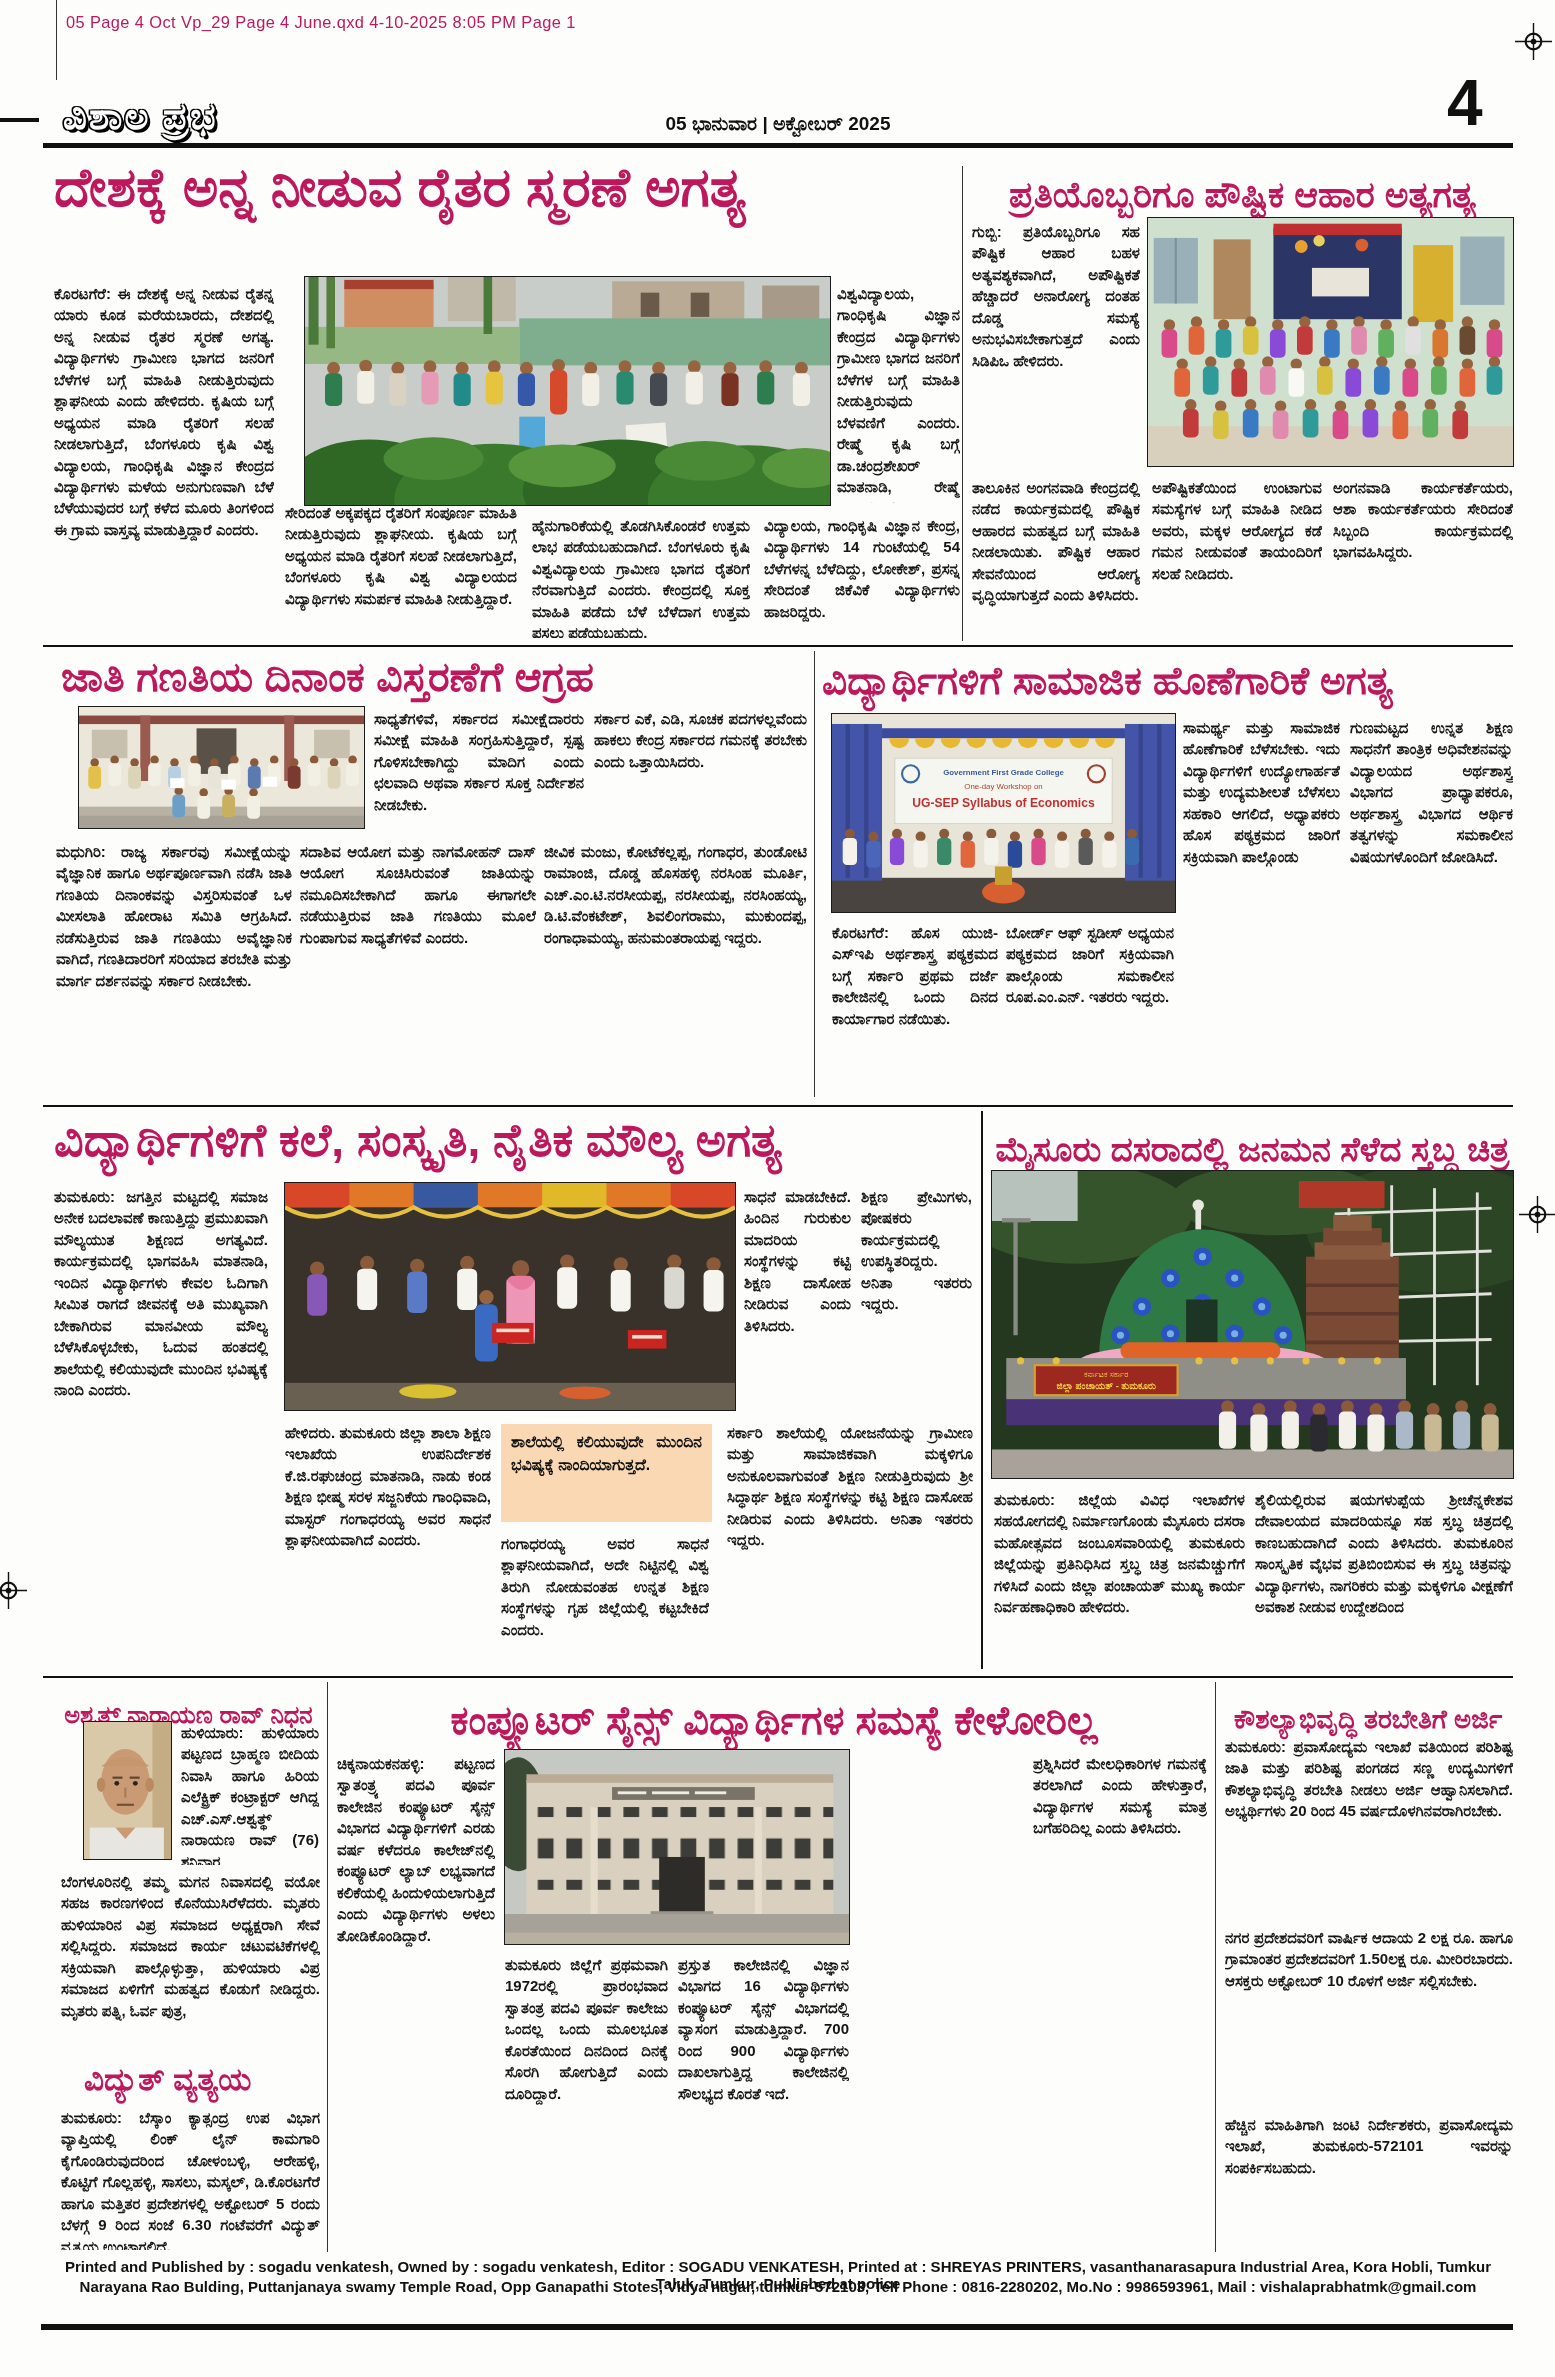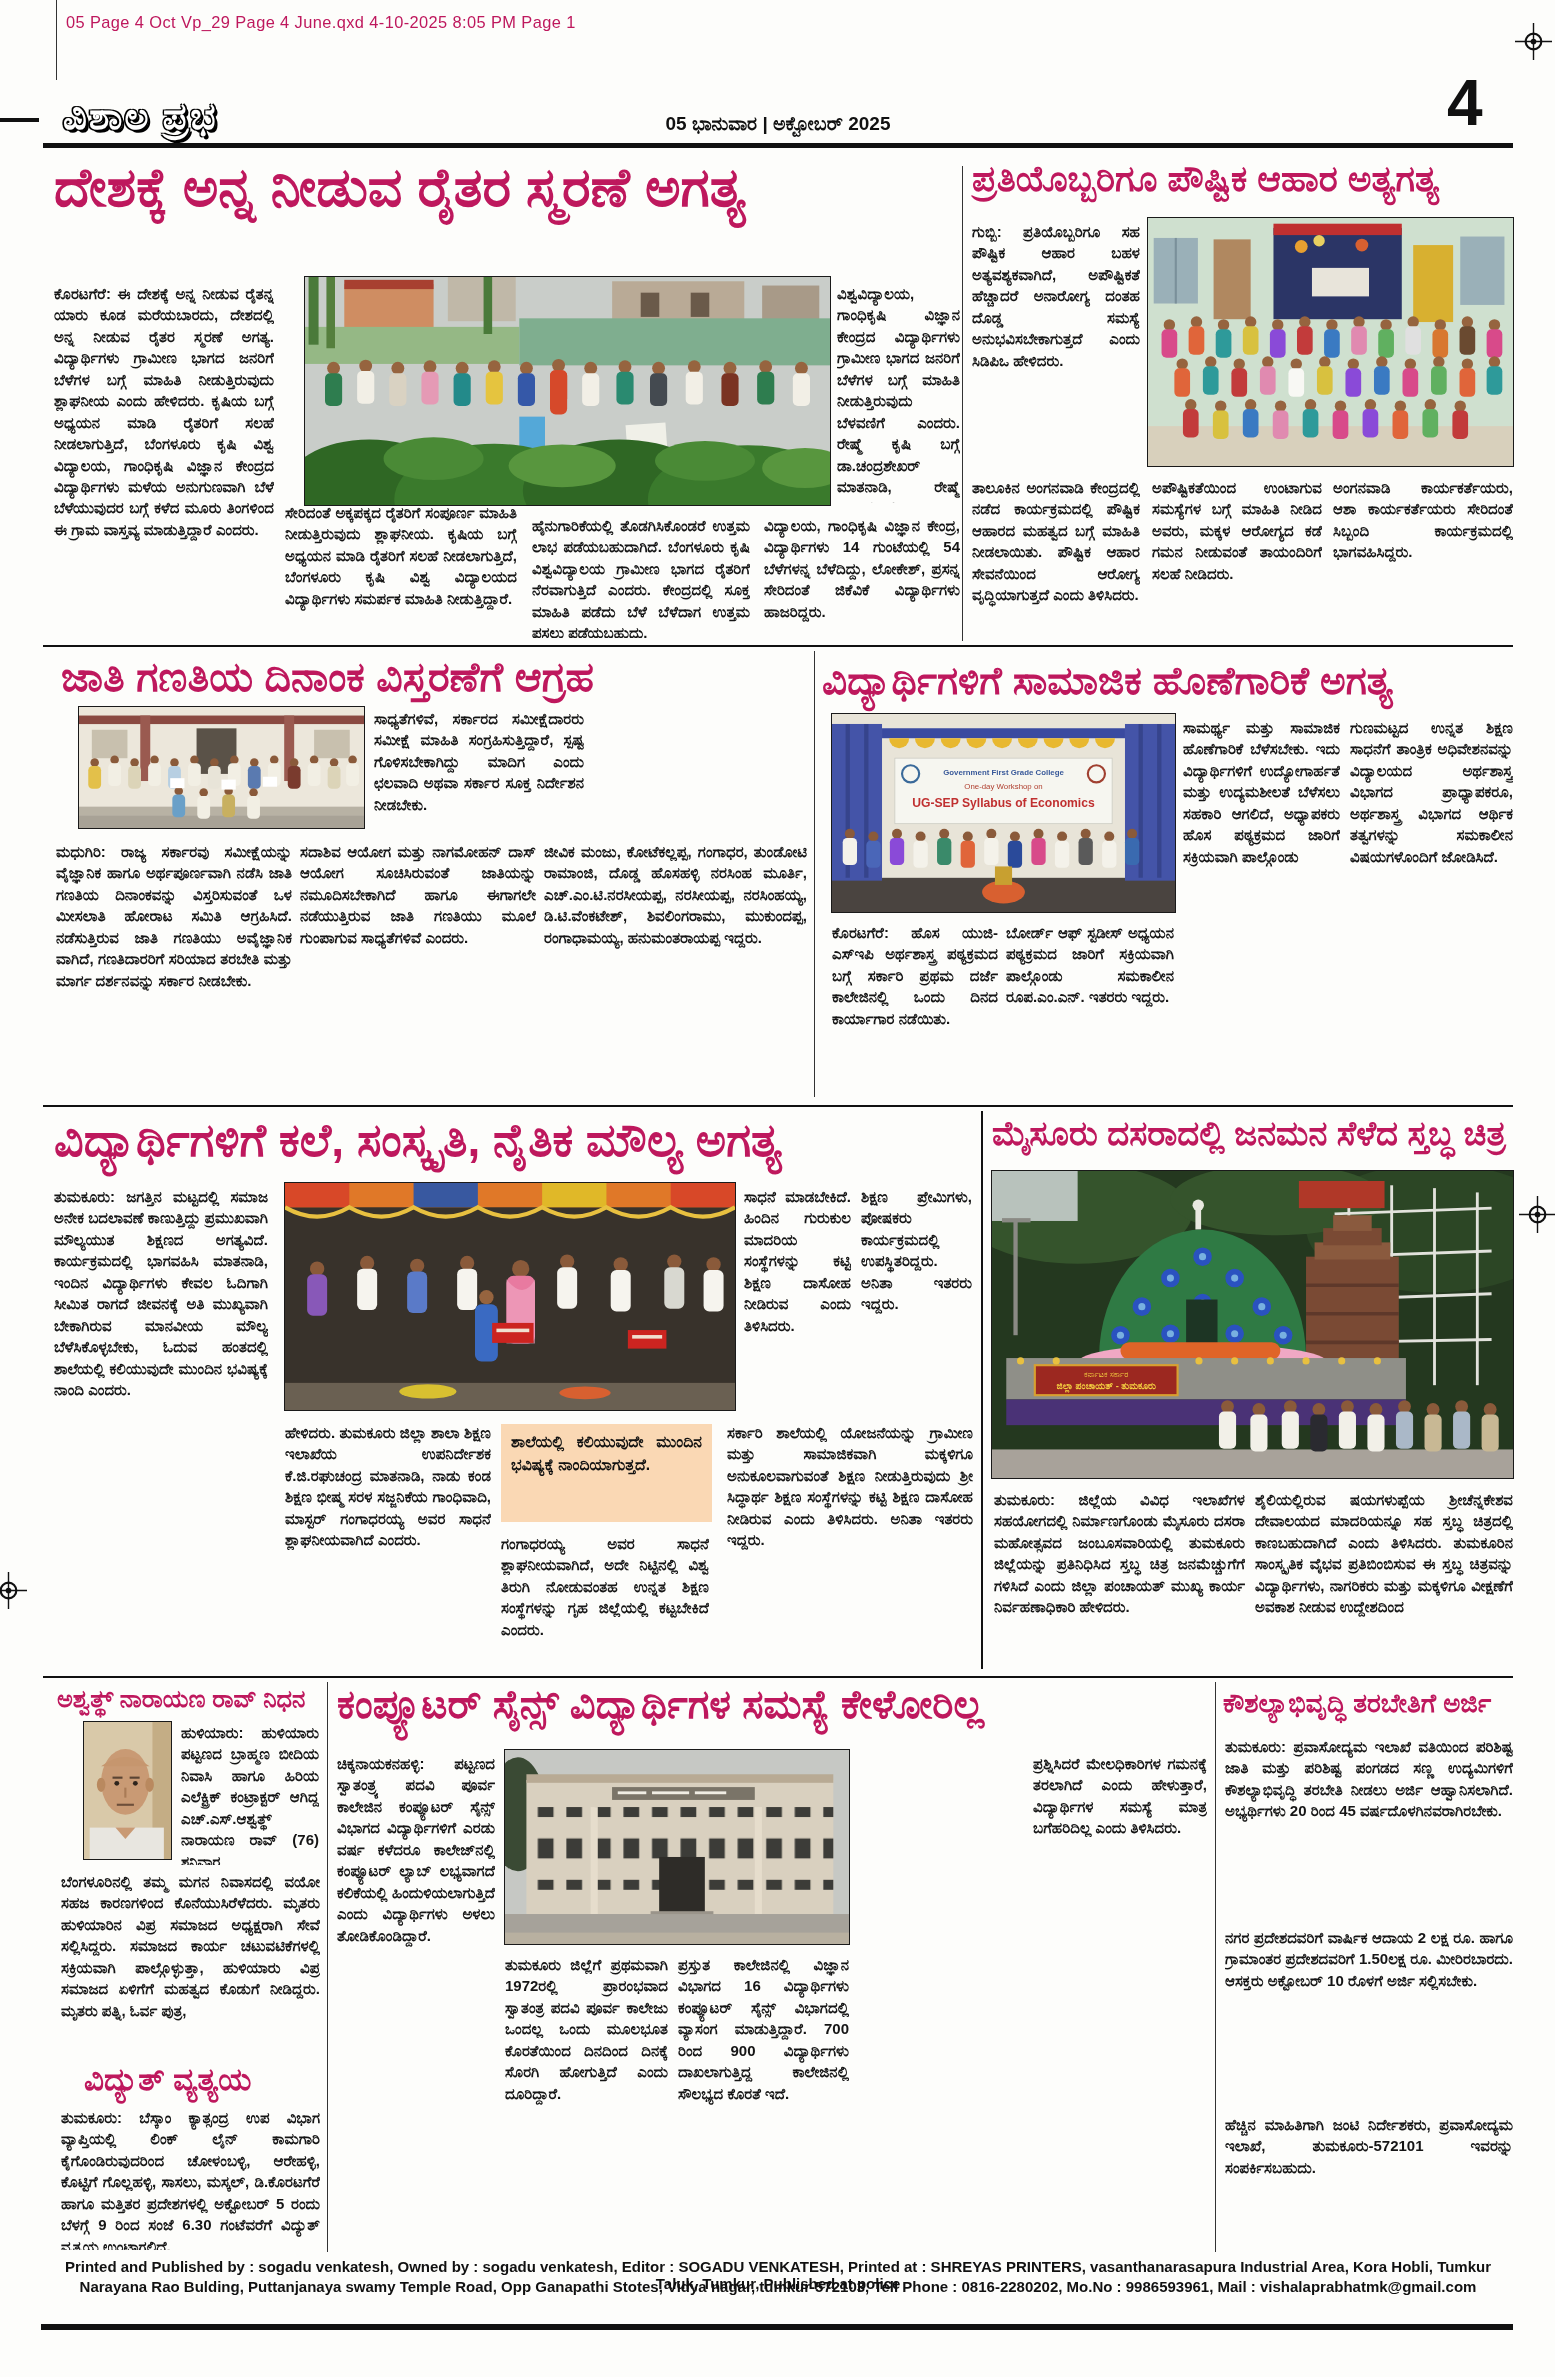--- a/index.html
+++ b/index.html
@@ -7,21 +7,21 @@
         font-family:"Liberation Sans",sans-serif;color:#111;overflow:hidden;}
   .abs{position:absolute;}
   .slug{font-size:16.4px;color:#be185d;letter-spacing:0.4px;}
   .logo{font-size:37px;font-weight:900;color:#fff;letter-spacing:2.1px;
         text-shadow:-1.4px -1.4px 0 #000,1.4px -1.4px 0 #000,-1.4px 1.4px 0 #000,1.4px 1.4px 0 #000,2.9px 2.9px 0 #000;}
   .edition{font-size:19px;font-weight:700;text-align:center;}
   .pageno{font-size:64px;font-weight:700;}
   .rule{background:#111;}
   .vrule{background:#333;}
   .headline{font-weight:900;color:#be185d;line-height:1.08;letter-spacing:0;}
-  .hl-c{}
+  .hl-c{text-align:center;margin-top:16px;}
   .body-col{font-size:15px;line-height:1.43;text-align:justify;font-weight:600;color:#151515;overflow:hidden;}
   .photo{overflow:hidden;outline:1.4px solid #1a1a1a;background:#cfcfc9;}
   .photo svg{display:block;width:100%;height:100%;}
   .hl-box{background:#fad8b4;padding:7.1px 10px;font-weight:800;font-size:15.7px;line-height:1.45;text-align:justify;}
   .footer-line{font-size:15px;font-weight:600;text-align:center;color:#111;}
   .regmark svg{display:block;}
 </style>
 </head>
 <body>
 
@@ -229,20 +229,21 @@
         <use href="#pc" x="175" y="120" style="color:#f2efe4"></use>
         <use href="#pc" x="210" y="118" style="color:#c8b060"></use>
         <use href="#pc" x="245" y="120" style="color:#f2efe4"></use>
       <rect x="128" y="100" width="20" height="14" fill="#fff"></rect>
         <rect x="200" y="102" width="20" height="14" fill="#fff"></rect>
         <rect x="258" y="98" width="20" height="14" fill="#fff"></rect>
     </svg>
   </div>
 
   <div class="abs body-col" style="left:374px;top:708px;width:210px;height:123px;">ಸಾಧ್ಯತೆಗಳಿವೆ, ಸರ್ಕಾರದ ಸಮೀಕ್ಷೆದಾರರು ಸಮೀಕ್ಷೆ ಮಾಹಿತಿ ಸಂಗ್ರಹಿಸುತ್ತಿದ್ದಾರೆ, ಸ್ಪಷ್ಟ ಗೊಳಿಸಬೇಕಾಗಿದ್ದು ಮಾದಿಗ ಎಂದು ಛಲವಾದಿ ಅಥವಾ ಸರ್ಕಾರ ಸೂಕ್ತ ನಿರ್ದೇಶನ ನೀಡಬೇಕು.</div>
+  <div class="abs body-col" style="left:594px;top:708px;width:213px;height:123px;">ಸರ್ಕಾರ ಎಕೆ, ಎಡಿ, ಸೂಚಕ ಪದಗಳಲ್ಲವೆಂದು ಹಾಕಲು ಕೇಂದ್ರ ಸರ್ಕಾರದ ಗಮನಕ್ಕೆ ತರಬೇಕು ಎಂದು ಒತ್ತಾಯಿಸಿದರು.</div>
 
   <div class="abs body-col" style="left:56px;top:841px;width:236px;height:253px;">ಮಧುಗಿರಿ: ರಾಜ್ಯ ಸರ್ಕಾರವು ಸಮೀಕ್ಷೆಯನ್ನು ವೈಜ್ಞಾನಿಕ ಹಾಗೂ ಅರ್ಥಪೂರ್ಣವಾಗಿ ನಡೆಸಿ ಜಾತಿ ಗಣತಿಯ ದಿನಾಂಕವನ್ನು ವಿಸ್ತರಿಸುವಂತೆ ಒಳ ಮೀಸಲಾತಿ ಹೋರಾಟ ಸಮಿತಿ ಆಗ್ರಹಿಸಿದೆ. ನಡೆಸುತ್ತಿರುವ ಜಾತಿ ಗಣತಿಯು ಅವೈಜ್ಞಾನಿಕ ವಾಗಿದೆ, ಗಣತಿದಾರರಿಗೆ ಸರಿಯಾದ ತರಬೇತಿ ಮತ್ತು ಮಾರ್ಗ ದರ್ಶನವನ್ನು ಸರ್ಕಾರ ನೀಡಬೇಕು.</div>
   <div class="abs body-col" style="left:300px;top:841px;width:236px;height:253px;">ಸದಾಶಿವ ಆಯೋಗ ಮತ್ತು ನಾಗಮೋಹನ್ ದಾಸ್ ಆಯೋಗ ಸೂಚಿಸಿರುವಂತೆ ಜಾತಿಯನ್ನು ನಮೂದಿಸಬೇಕಾಗಿದೆ ಹಾಗೂ ಈಗಾಗಲೇ ನಡೆಯುತ್ತಿರುವ ಜಾತಿ ಗಣತಿಯು ಮೂಲೆ ಗುಂಪಾಗುವ ಸಾಧ್ಯತೆಗಳಿವೆ ಎಂದರು.</div>
   <div class="abs body-col" style="left:544px;top:841px;width:263px;height:253px;">ಜೀವಿಕ ಮಂಜು, ಕೋಟೆಕಲ್ಲಪ್ಪ, ಗಂಗಾಧರ, ತುಂಡೋಟಿ ರಾಮಾಂಜಿ, ದೊಡ್ಡ ಹೊಸಹಳ್ಳಿ ನರಸಿಂಹ ಮೂರ್ತಿ, ಎಚ್.ಎಂ.ಟಿ.ನರಸೀಯಪ್ಪ, ನರಸೀಯಪ್ಪ, ನರಸಿಂಹಯ್ಯ, ಡಿ.ಟಿ.ವೆಂಕಟೇಶ್, ಶಿವಲಿಂಗರಾಮು, ಮುಕುಂದಪ್ಪ, ರಂಗಾಧಾಮಯ್ಯ, ಹನುಮಂತರಾಯಪ್ಪ ಇದ್ದರು.</div>
 
   <div class="abs vrule" style="left:814px;top:651px;width:1.4px;height:446px;"></div>
 
   <div class="abs headline" style="left:822px;top:660px;width:691px;font-size:39px;">ವಿದ್ಯಾರ್ಥಿಗಳಿಗೆ ಸಾಮಾಜಿಕ ಹೊಣೆಗಾರಿಕೆ ಅಗತ್ಯ</div>
 
   <div class="abs photo" style="left:832px;top:714px;width:343px;height:198px;">

